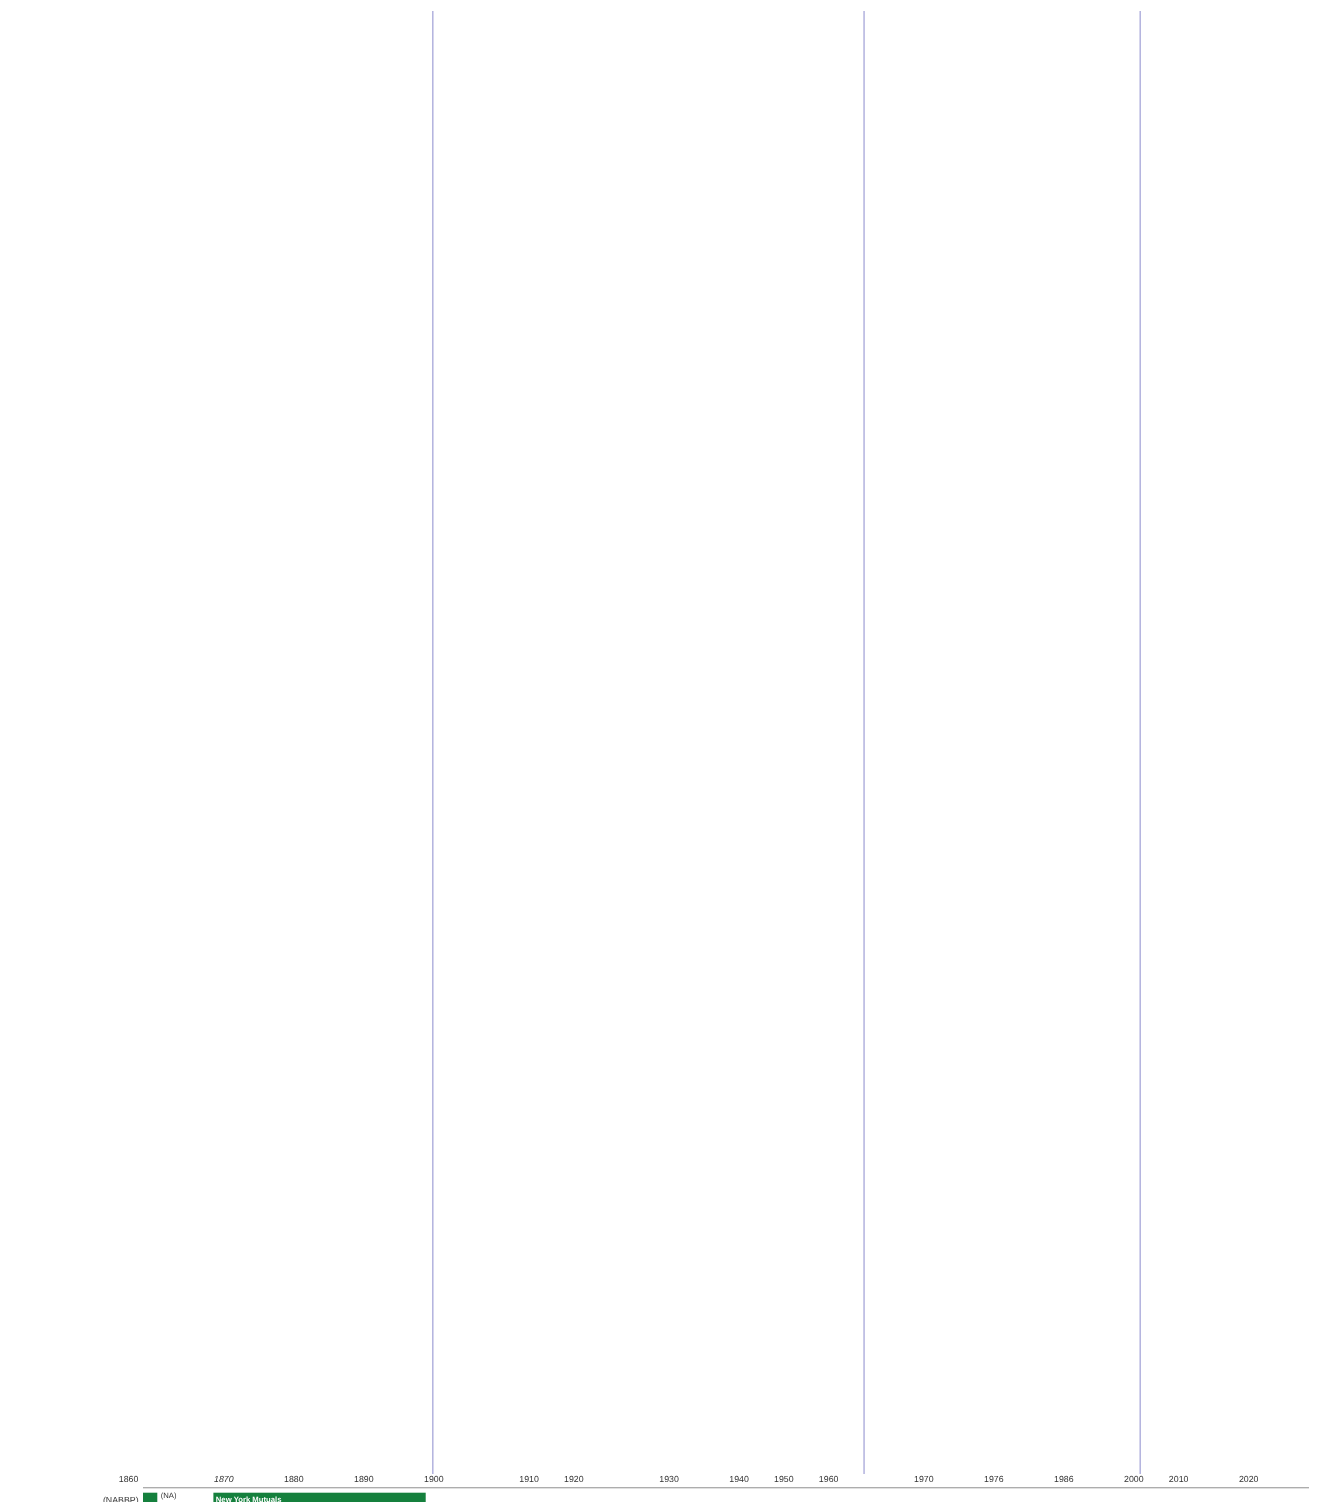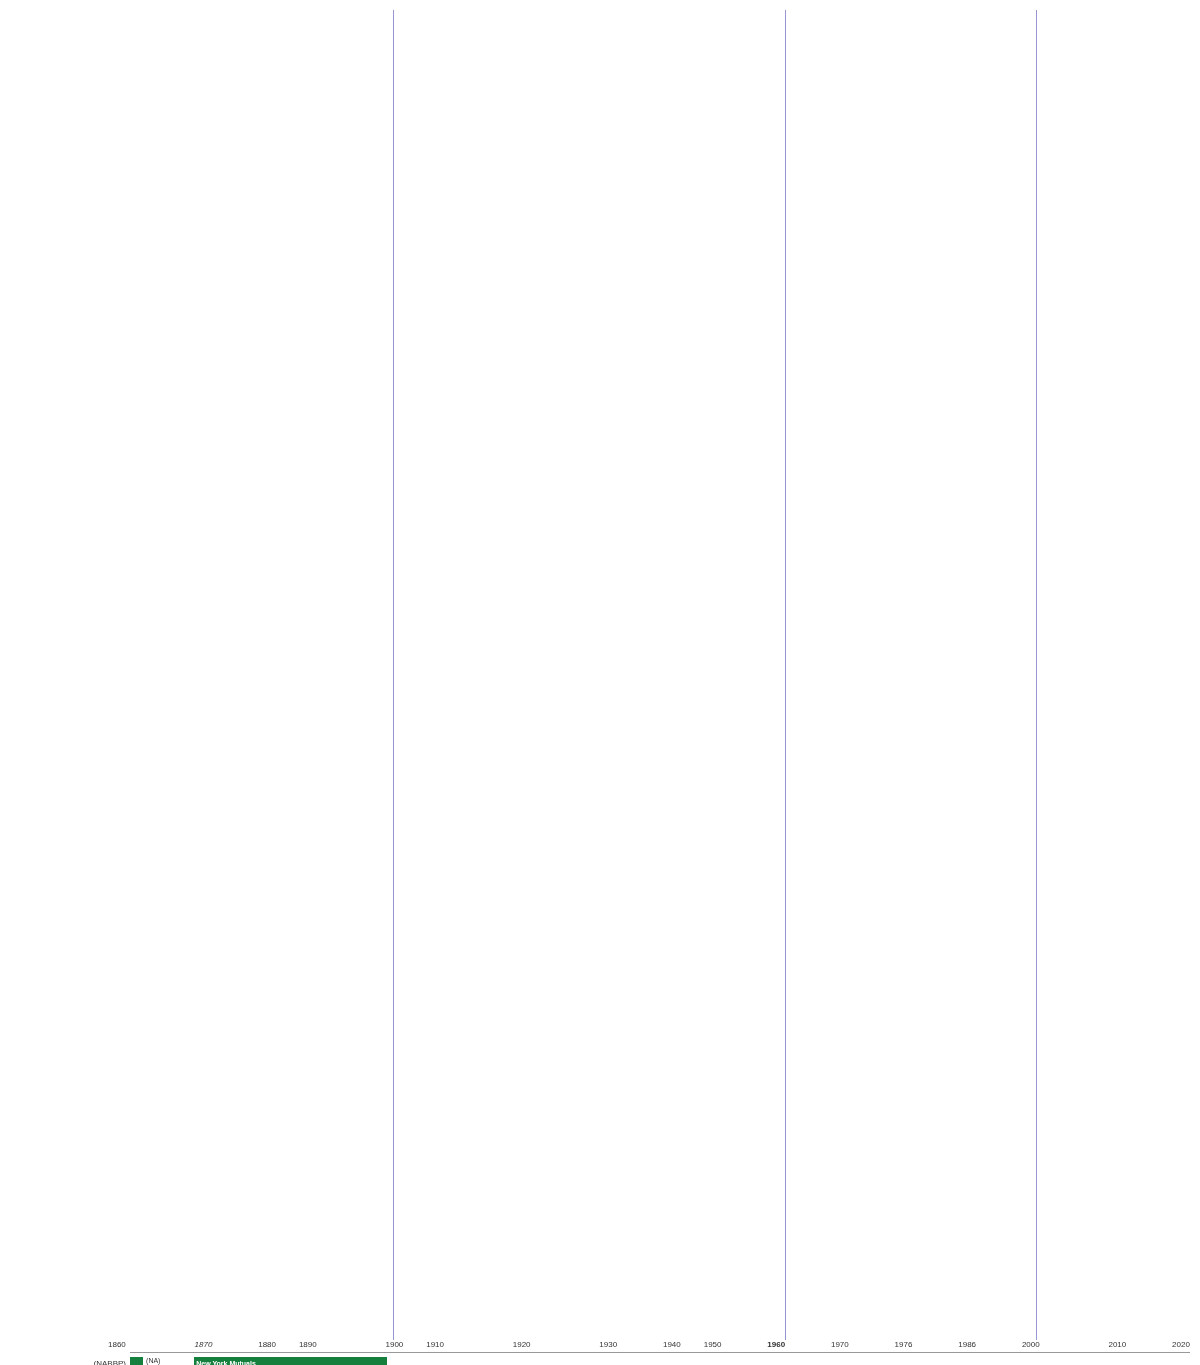--- a/index.html
+++ b/index.html
@@ -50,34 +50,34 @@
 
     <div style="position:absolute; left:61.8%; top:0; bottom:0; width:1px; background:rgba(80,80,180,0.6); z-index:10;"></div>
 
     <div style="position:absolute; left:85.5%; top:0; bottom:0; width:1px; background:rgba(80,80,180,0.6); z-index:10;"></div>
   </div>
 
   <div style="display:flex; margin-left:108px; margin-right:10px; margin-bottom:3px;">
     <div style="flex:1; font-size:8px; color:#333; text-align:left;">1860</div>
     <div style="flex:1; font-size:8px; color:#333; text-align:center;font-style:italic;">1870</div>
     <div style="flex:1; font-size:8px; color:#333; text-align:center;">1880</div>
-    <div style="flex:1; font-size:8px; color:#333; text-align:left;">1890</div>
+    <div style="flex:1; font-size:8px; color:#333; text-align:center;">1890</div>
     <div style="flex:1; font-size:8px; color:#333; text-align:center;">1900</div>
-    <div style="flex:1; font-size:8px; color:#333; text-align:left;">1910</div>
+    <div style="flex:1; font-size:8px; color:#333; text-align:right;">1910</div>
     <div style="flex:1; font-size:8px; color:#333; text-align:center;">1920</div>
     <div style="flex:1; font-size:8px; color:#333; text-align:right;">1930</div>
     <div style="flex:1; font-size:8px; color:#333; text-align:right;">1940</div>
     <div style="flex:1; font-size:8px; color:#333; text-align:center;">1950</div>
-    <div style="flex:1; font-size:8px; color:#333; text-align:center;font-weight:bold;">1960</div>
+    <div style="flex:1; font-size:8px; color:#333; text-align:left;">1960</div>
     <div style="flex:1; font-size:8px; color:#333; text-align:center;">1970</div>
     <div style="flex:1; font-size:8px; color:#333; text-align:center;">1976</div>
     <div style="flex:1; font-size:8px; color:#333; text-align:center;">1986</div>
     <div style="flex:1; font-size:8px; color:#333; text-align:center;">2000</div>
-    <div style="flex:1; font-size:8px; color:#333; text-align:right;">2010</div>
-    <div style="flex:1; font-size:8px; color:#333; text-align:right;">2020</div>
+    <div style="flex:1; font-size:8px; color:#333; text-align:left;">2010</div>
+    <div style="flex:1; font-size:8px; color:#333; ">2020</div>
   </div>
   <div style="margin-left:130px; margin-right:10px; height:1px; background:#999; margin-bottom:3px;"></div>
 
   <div class="row">
     <div class="row-label">(NABBP)</div>
     <div class="row-bars" style="position:relative; height:16px;">
       <div style="position:absolute; left:0%; width:1.2%; background:#15803d; height:13px; top:1px; display:flex; align-items:center; padding-left:2px; font-size:7px; color:#fff; font-weight:bold; overflow:hidden;">&nbsp;</div>
       <div style="position:absolute; left:1.5%; font-size:7px; color:#333; top:1px;">(NA)</div>
       <div style="position:absolute; left:6%; width:18%; background:#15803d; height:13px; top:1px; display:flex; align-items:center; padding-left:2px; font-size:7px; color:#fff; font-weight:bold; overflow:hidden;">New York Mutuals</div>
     </div>

